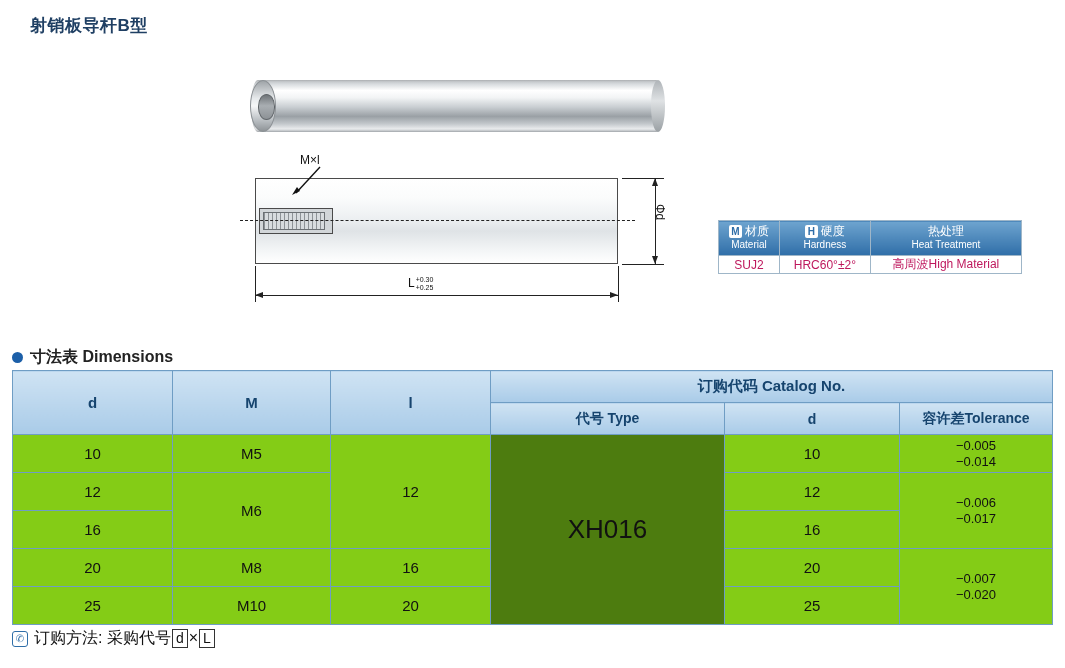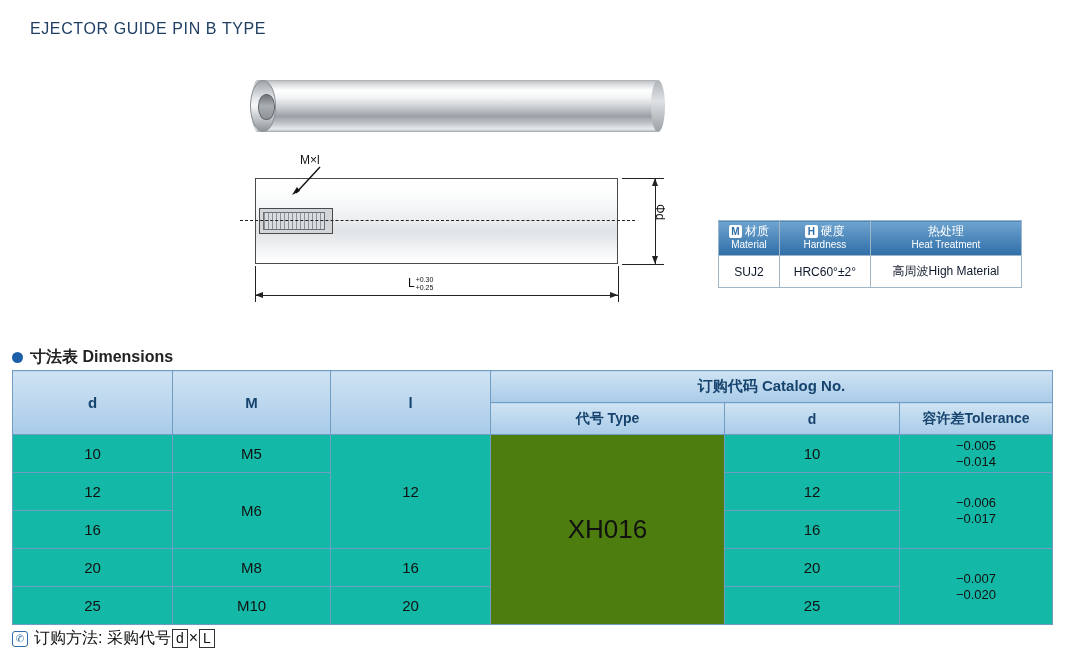--- a/index.html
+++ b/index.html
@@ -119,21 +119,21 @@
     border-collapse:collapse; font-size:12px;border-radius:14px;
   }
   .spec-table th {
     background: linear-gradient(to bottom,#6ea4cf,#2f6ea8);
     color:#fff; font-weight:normal; border:1px solid #9fb6c8;
     padding:3px 2px; line-height:14px;
   }
   .spec-table th .en { font-size:10px; display:block; }
   .spec-table td {
     background:#fff; border:1px solid #9fb6c8; text-align:center;
-    padding:7px 2px; font-size:12px; color:#0f172a;
+    padding:0 2px; font-size:12px; color:#be185d;
   }
   .badge {
     display:inline-block; background:#fff; color:#2f6ea8;
     font-weight:bold; width:13px; height:13px; line-height:13px;
     font-size:10px; border-radius:2px; margin-right:3px; vertical-align:middle;
   }
 
   
   .dim-head {
     position:absolute; left:12px; top:347px; font-size:16px; color:#222; font-weight:bold;
@@ -149,21 +149,21 @@
     border-collapse:collapse; table-layout:fixed;
   }
   .dims th, .dims td {
     border:1px solid #6f9dc4; text-align:center; color:#111;
   }
   .dims thead th {
     background: linear-gradient(to bottom,#cfe3f3,#a9cbe8);
     font-weight:bold; font-size:15px; height:32px; color:#16446e;
   }
   .dims thead th.sub { font-size:14px; }
-  .dims tbody td { background:#14b8a6; font-size:15px; height:38px; }
+  .dims tbody td { background:#84cc16; font-size:15px; height:38px; }
   .dims td.code {
     font-size:26px; color:#111; background:#4d7c0f;
   }
   .dims td.tol { font-size:13px; line-height:16px; }
   .dims td.tol .line { display:block; }
 
   
   .note {
     position:absolute; left:12px; top:628px; font-size:16px; color:#111;
   }
@@ -174,21 +174,21 @@
   }
   .note .boxed {
     display:inline-block; border:1px solid #333; padding:0 3px; line-height:17px;
     font-size:14px; margin:0 1px; vertical-align:middle;
   }
 </style>
 </head>
 <body>
 
 <div class="title-block">
-  <div class="title-en">EJECTOR GUIDE PIN B TYPE</div>
+  <div class="title-cn">射销板导杆B型</div>
 </div>
 
 <div class="drawing">
 
   <div class="pin3d">
     <div class="pin3d-capR"></div>
     <div class="pin3d-capL">
       <div class="pin3d-hole"></div>
     </div>
   </div>

